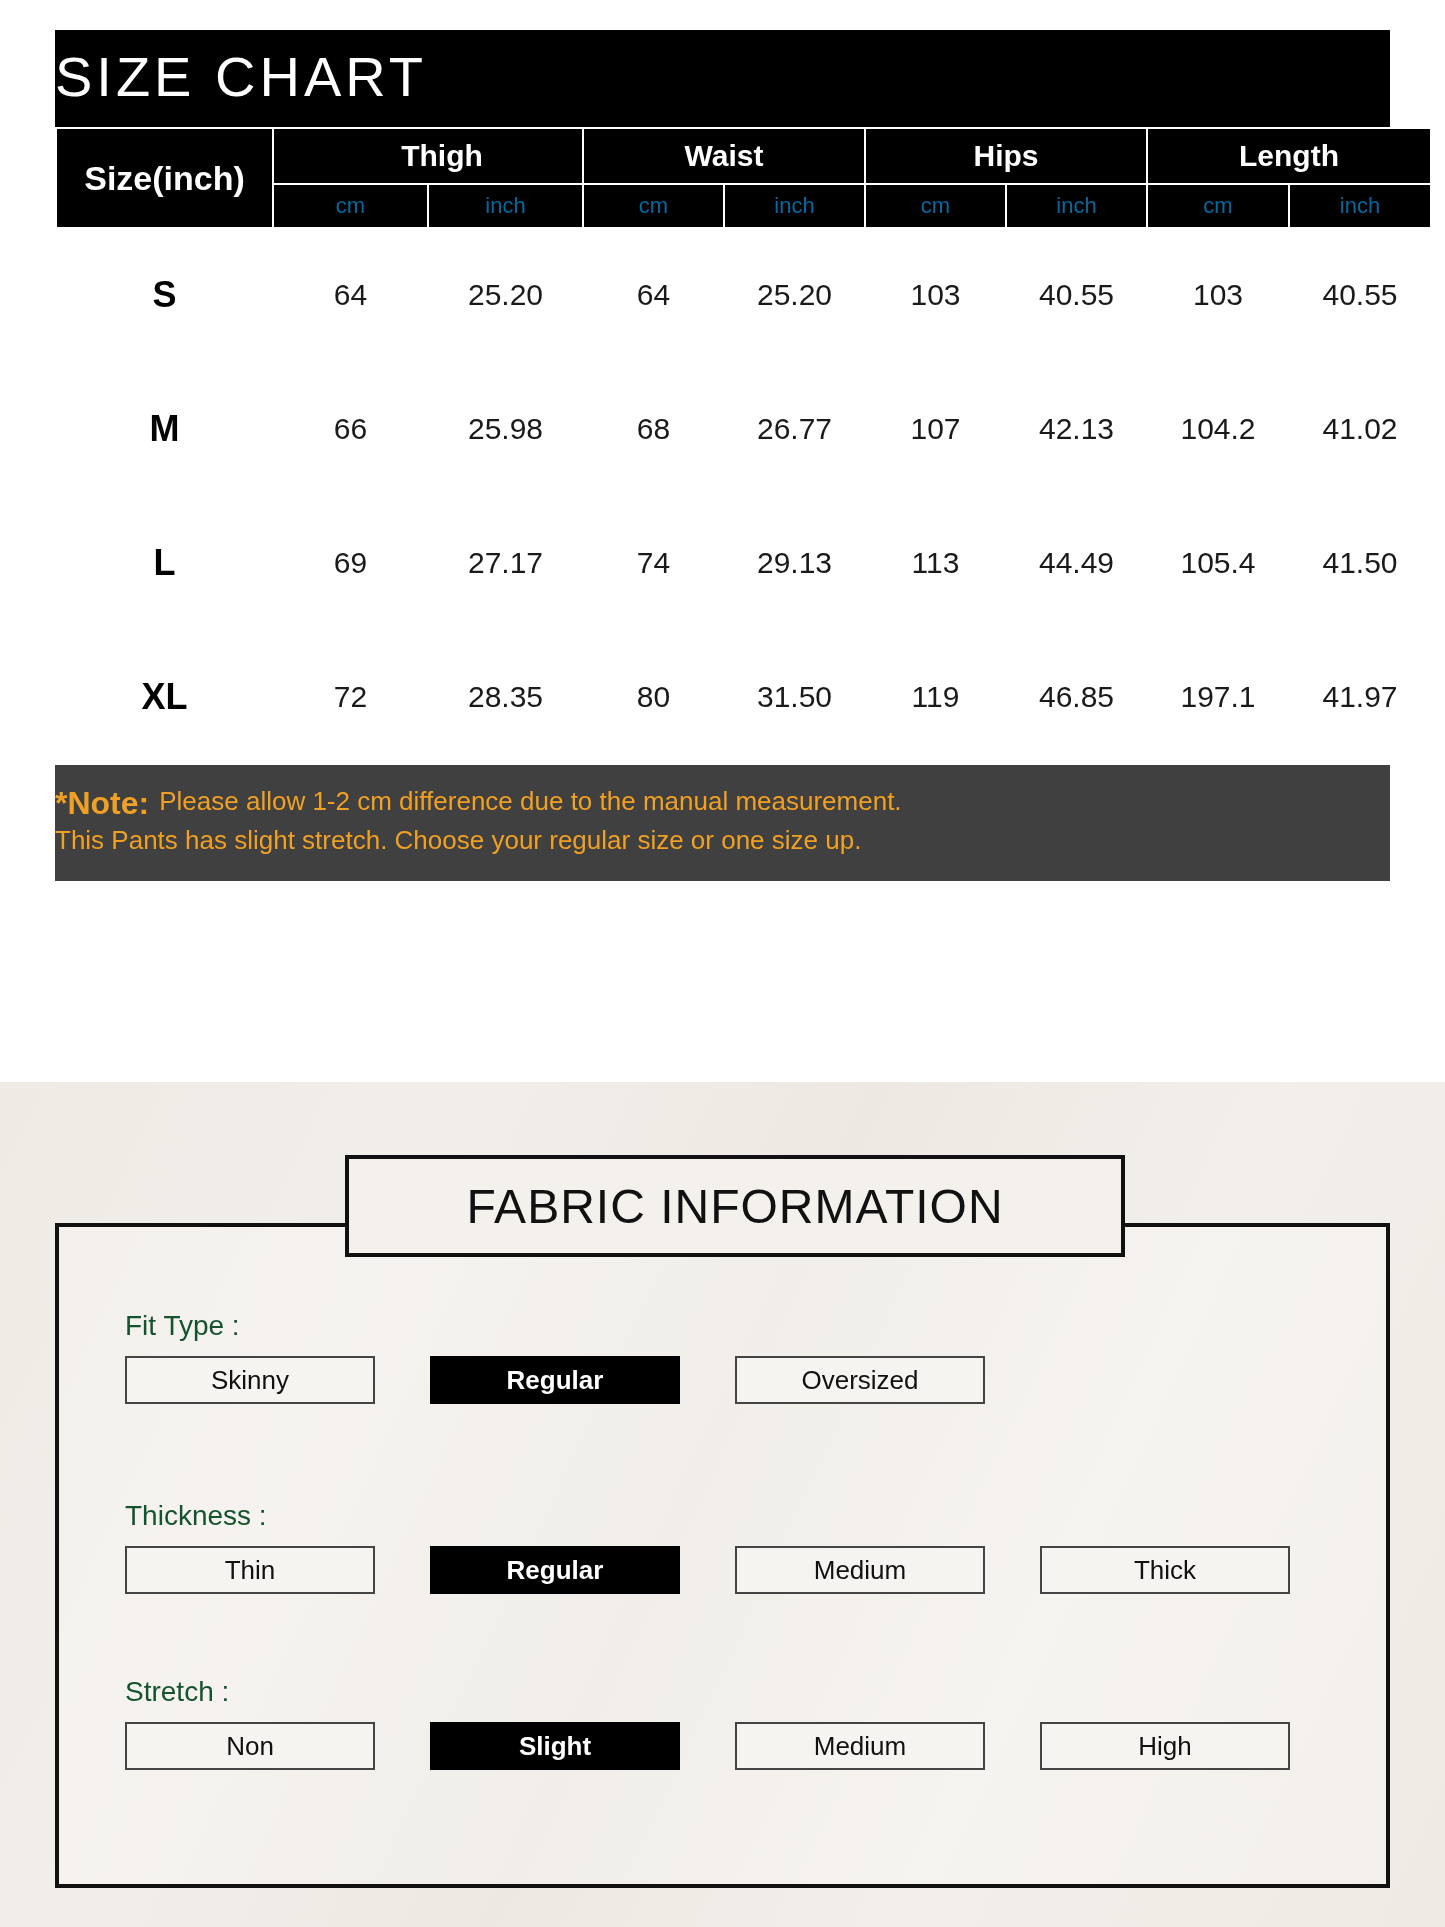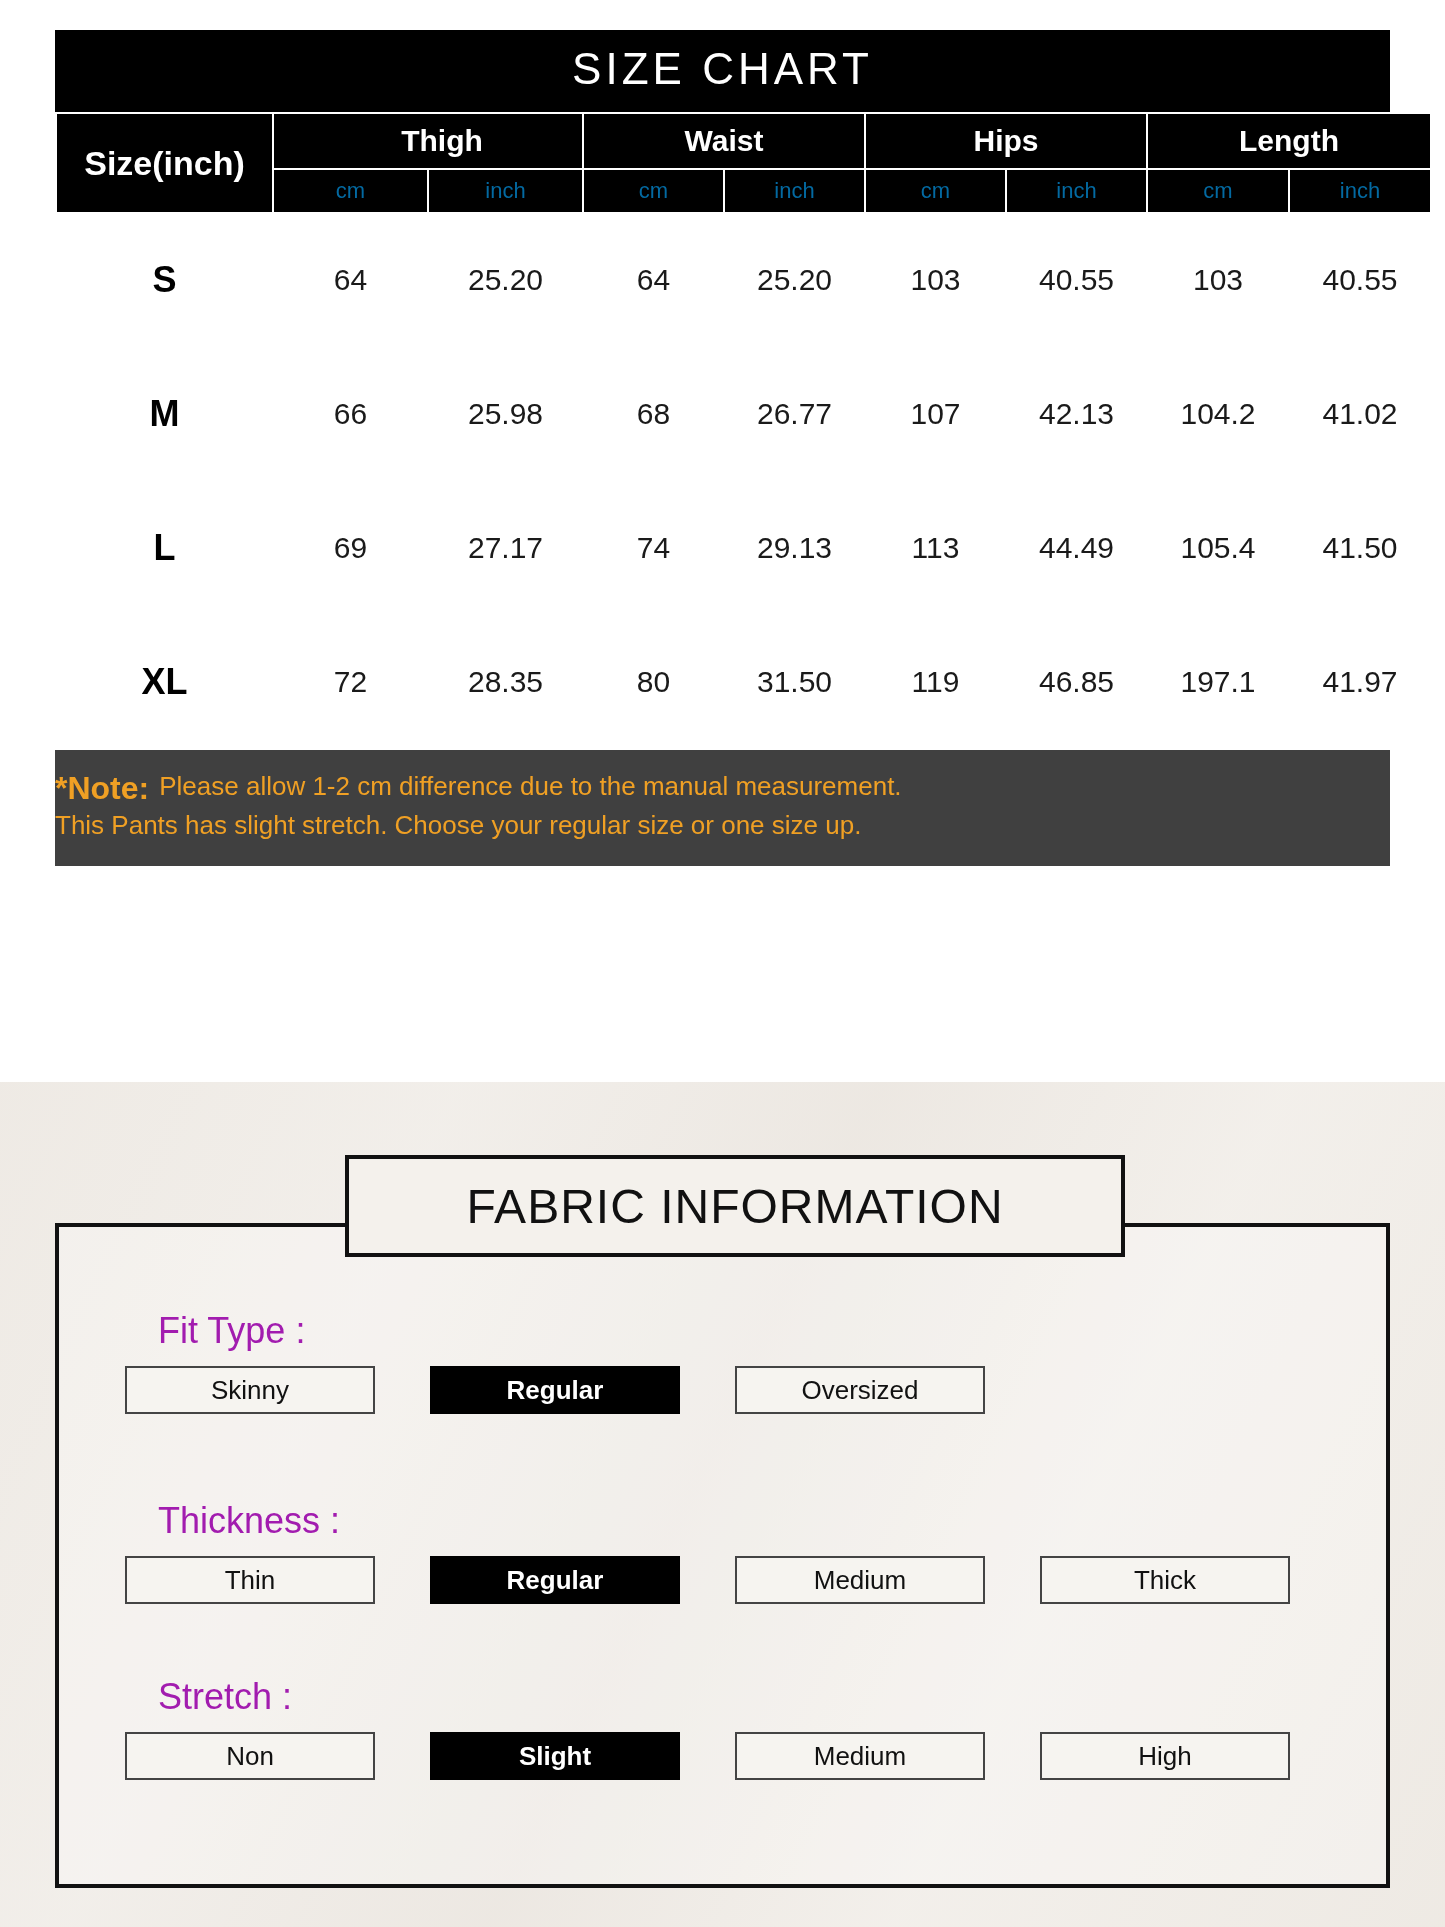--- a/index.html
+++ b/index.html
@@ -19,22 +19,21 @@
   .size-chart-panel {
     position: absolute;
     left: 55px;
     top: 30px;
     width: 1335px;
     background: #000000;
     box-sizing: border-box;
   }
   .chart-title {
     color: #ffffff;
-    font-size: 44px;
-    text-align: center;
+    font-size: 56px;
     letter-spacing: 4px;
     padding: 14px 0 18px 0;
     font-weight: 400;
   }
   table.size-table {
     border-collapse: collapse;
     width: 1335px;
     table-layout: fixed;
   }
   table.size-table th,
@@ -133,24 +132,23 @@
     font-size: 48px;
     color: #111111;
     letter-spacing: 1px;
   }
   .section {
     position: absolute;
     left: 125px;
     width: 1190px;
   }
   .section-label {
-    font-size: 36px;
-    color: #a21caf;
+    font-size: 28px;
+    color: #14532d;
     margin-bottom: 14px;
-    margin-left: 33px;
   }
   .pill-row {
     display: flex;
     gap: 55px;
   }
   .pill {
     width: 250px;
     height: 48px;
     border: 2px solid #444444;
     background: #f6f4f0;

